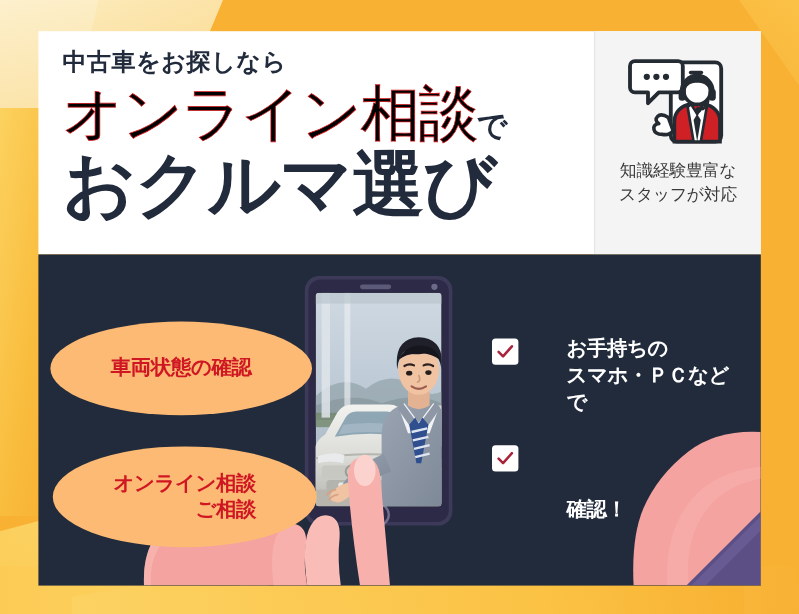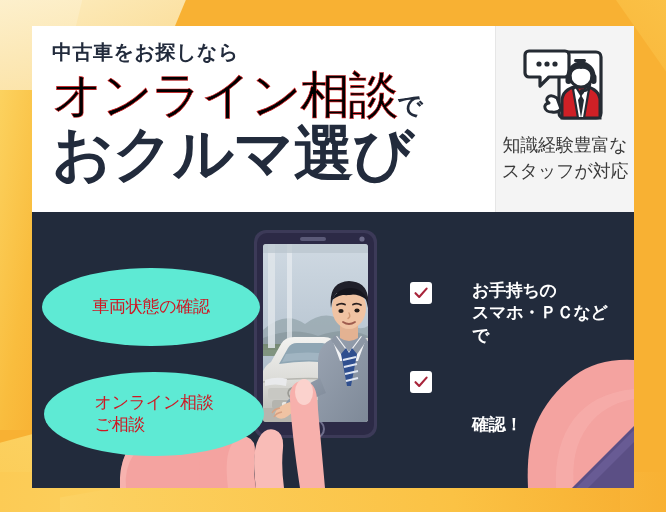--- a/index.html
+++ b/index.html
@@ -140,47 +140,47 @@
     border-left: 1px solid #e6e6e6;
     display: flex;
     flex-direction: column;
     align-items: center;
     justify-content: flex-start;
     padding-top: 16px;
   }
   .staff-icon { width: 88px; height: 82px; }
   .staff-caption {
     margin-top: 8px;
-    font-size: 18px;
+    font-size: 14px;
     color: #3a3a3a;
     line-height: 1.45;
     text-align: center;
     letter-spacing: -.2px;
   }
 
   
   .bottom-section {
     position: absolute;
     left: 0; top: 186px;
     width: 602px; height: 276px;
     background: #222b3c;
     overflow: hidden;
   }
 
   
   .badge {
     position: absolute;
-    background: #5eead4;
+    background: #fdba74;
     border-radius: 50%;
     display: flex;
     align-items: center;
     justify-content: center;
-    text-align: left;
+    text-align: right;
     color: #cf1723;
-    font-weight: 400;
+    font-weight: 700;
     font-size: 17px;
     line-height: 1.3;
     letter-spacing: -.3px;
     z-index: 6;
   }
   .badge-1 { left: 10px;  top: 56px;  width: 218px; height: 78px; }
   .badge-2 { left: 12px;  top: 160px; width: 220px; height: 84px; }
 
   
   .checklist {

